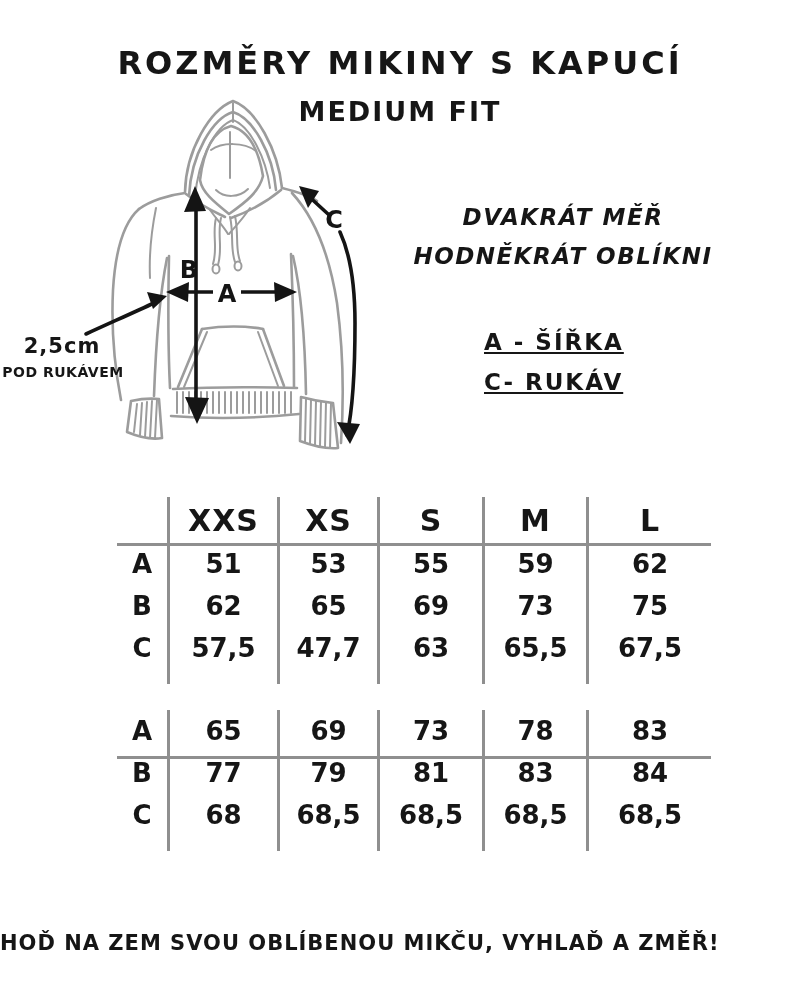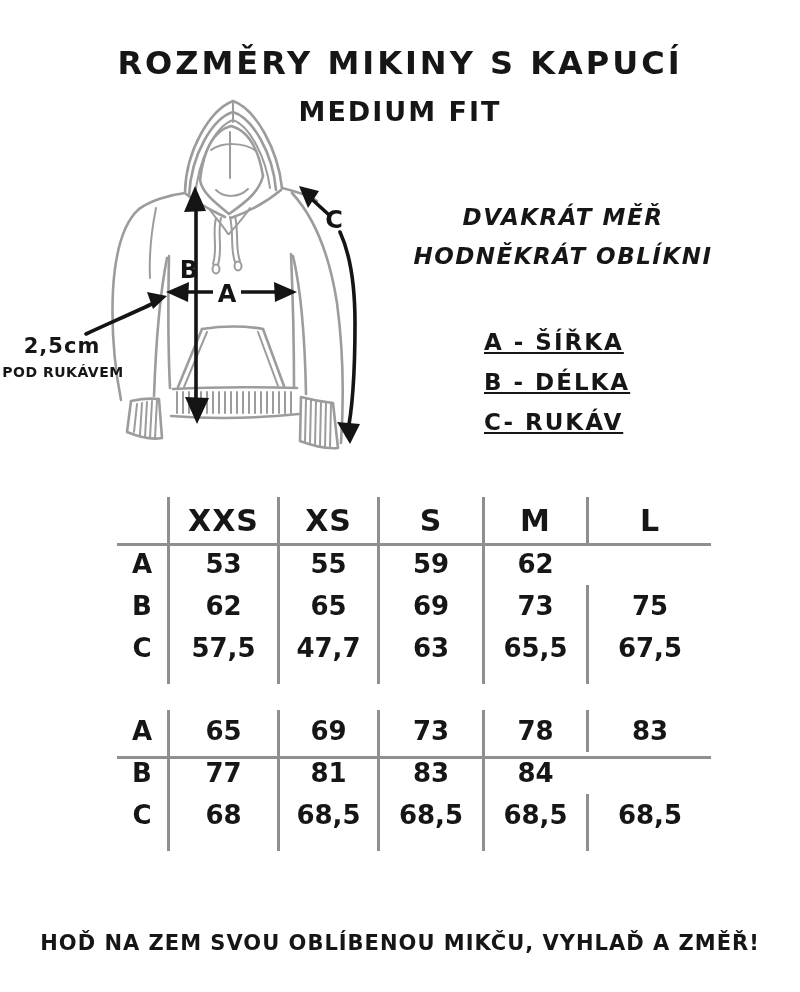--- a/index.html
+++ b/index.html
@@ -40,21 +40,21 @@
   .trow.tail-row  { height: 15px; }
   .cell { display: flex; align-items: center; justify-content: center; }
   .vline { border-left: 3px solid #8f8f8f; }
   .head-cell  { font-size: 30px; letter-spacing: 1px; }
   .val-cell   { font-size: 26px; }
   .rlabel-cell{ font-size: 26px; }
   .hrule { position: absolute; left: 0; top: 46px; width: 100%; height: 3px;
     background: #8f8f8f; }
 
   
-  .footer { top: 931px; left: 0; right: 0; text-align: center;
+  .footer { top: 931px; left: 0; right: 0; 
     font-size: 21px; letter-spacing: 1px; }
 
   
   .sk  { stroke: #9c9c9c; stroke-width: 2.6; fill: none;
          stroke-linecap: round; stroke-linejoin: round; }
   .skt { stroke: #9c9c9c; stroke-width: 2; fill: none; stroke-linecap: round; }
   .arr { stroke: #141414; stroke-width: 3.6; fill: none; stroke-linecap: round; }
   .ahd { fill: #141414; stroke: none; }
   .albl { font-family: "DejaVu Sans", "Liberation Sans", sans-serif;
           font-weight: 700; font-size: 24px; fill: #141414; }
@@ -162,35 +162,35 @@
 <div class="abs note-value">2,5cm</div>
 <div class="abs note-label">POD RUKÁVEM</div>
 
 <div class="abs slogan">
   <div>DVAKRÁT MĚŘ</div>
   <div>HODNĚKRÁT OBLÍKNI</div>
 </div>
 
 <div class="abs legend">
   <div>A - ŠÍŘKA</div>
-  <div>B - DÉLKA</div>
   <div>C- RUKÁV</div>
 </div>
 
 <div class="stable" style="top:497px">
   <div class="trow head-row">
     <div class="cell"></div>
     <div class="cell head-cell vline">XXS</div>
     <div class="cell head-cell vline">XS</div>
     <div class="cell head-cell vline">S</div>
     <div class="cell head-cell vline">M</div>
     <div class="cell head-cell vline">L</div>
   </div>
   <div class="trow data-row">
     <div class="cell rlabel-cell">A</div>
+    <div class="cell val-cell vline">51</div>
     <div class="cell val-cell vline">53</div>
     <div class="cell val-cell vline">55</div>
     <div class="cell val-cell vline">59</div>
     <div class="cell val-cell vline">62</div>
   </div>
   <div class="trow data-row">
     <div class="cell rlabel-cell">B</div>
     <div class="cell val-cell vline">62</div>
     <div class="cell val-cell vline">65</div>
     <div class="cell val-cell vline">69</div>
@@ -221,20 +221,21 @@
     <div class="cell rlabel-cell">A</div>
     <div class="cell val-cell vline">65</div>
     <div class="cell val-cell vline">69</div>
     <div class="cell val-cell vline">73</div>
     <div class="cell val-cell vline">78</div>
     <div class="cell val-cell vline">83</div>
   </div>
   <div class="trow data-row">
     <div class="cell rlabel-cell">B</div>
     <div class="cell val-cell vline">77</div>
+    <div class="cell val-cell vline">79</div>
     <div class="cell val-cell vline">81</div>
     <div class="cell val-cell vline">83</div>
     <div class="cell val-cell vline">84</div>
   </div>
   <div class="trow data-row">
     <div class="cell rlabel-cell">C</div>
     <div class="cell val-cell vline">68</div>
     <div class="cell val-cell vline">68,5</div>
     <div class="cell val-cell vline">68,5</div>
     <div class="cell val-cell vline">68,5</div>

